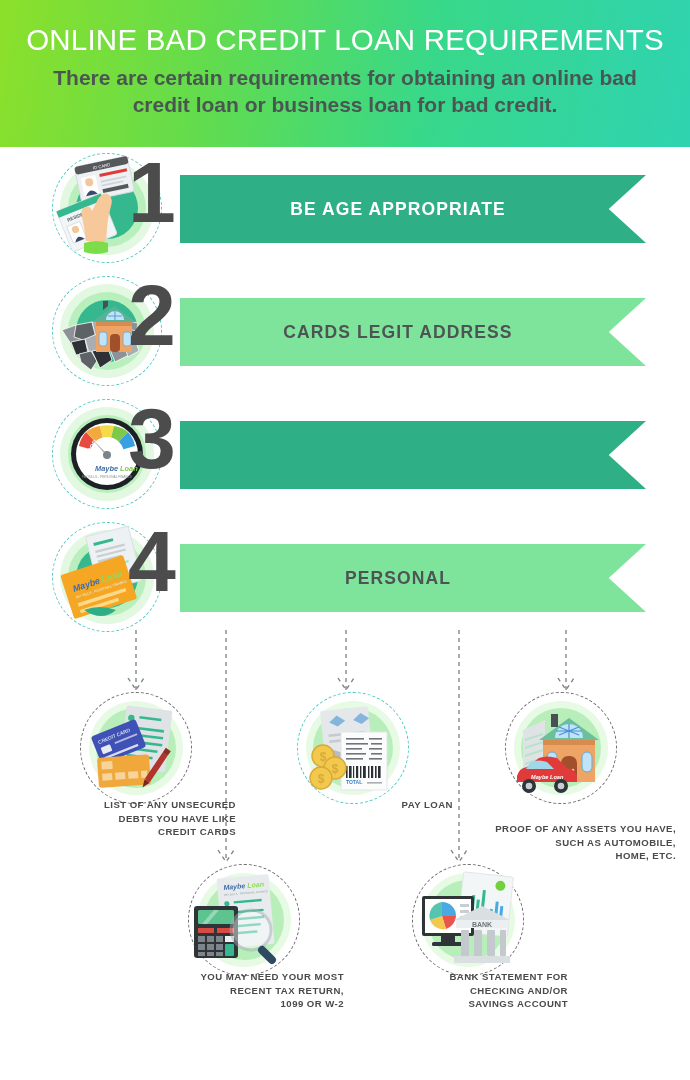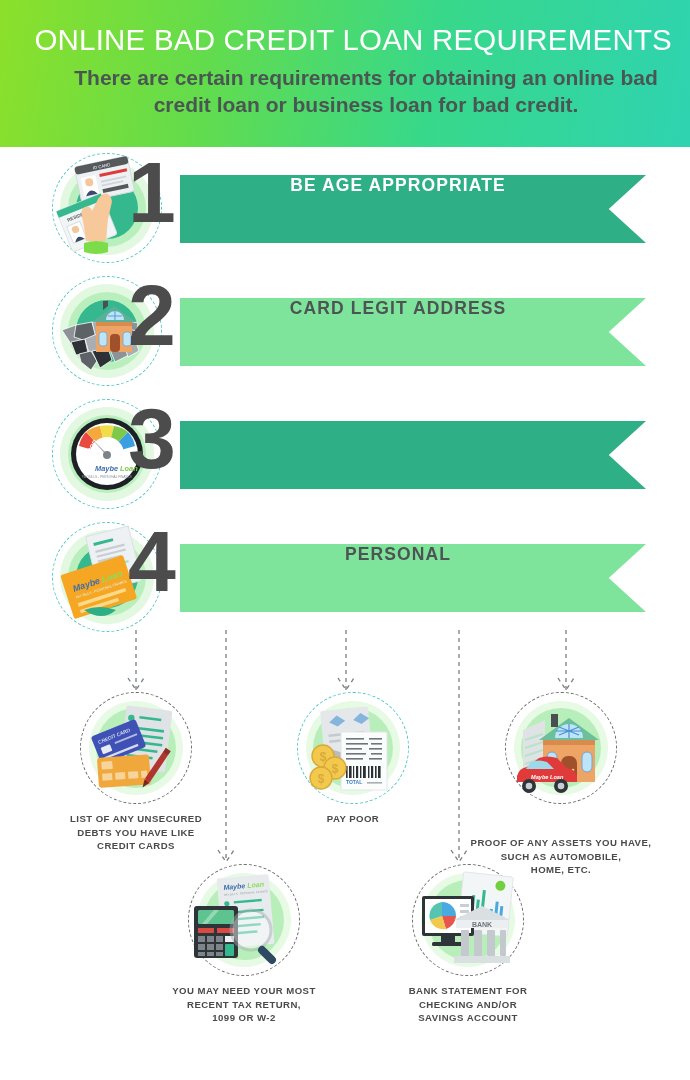--- a/index.html
+++ b/index.html
@@ -8,21 +8,21 @@
     background:#ffffff;
     font-family:"Liberation Sans", sans-serif;
     position:relative;
     overflow:hidden;
   }
 
   
   .header {
     position:absolute; left:0; top:0; width:690px; height:147px;
     background:linear-gradient(100deg,#8CE02A 0%,#63DC4C 30%,#38D88A 62%,#2FD3B0 100%);
-    display:flex; flex-direction:column; align-items:flex-end; justify-content:center;
+    display:flex; flex-direction:column; align-items:center; justify-content:center;
     padding:10px 18px 14px;
   }
   .header-title {
     color:#ffffff;
     font-size:29.5px;
     font-weight:400;
     letter-spacing:.2px;
     text-align:center;
     line-height:1.1;
     white-space:nowrap;
@@ -37,21 +37,21 @@
     max-width:612px;
   }
 
   
   .steps { position:absolute; left:0; top:147px; width:690px; }
   .step-row { position:relative; height:123px; }
 
   .banner {
     position:absolute; top:28px; height:68px;
     left:180px; right:44px;
-    display:flex; justify-content:center;
+    display:flex; align-items:center; justify-content:center;
   }
   .banner-inner {
     position:absolute; left:0; top:0; bottom:0; right:0;
     clip-path: polygon(0% 0%, 100% 0%, 92% 50%, 100% 100%, 0% 100%);
   }
   .banner-label {
     position:relative; z-index:3;
     font-size:17.5px; font-weight:bold; letter-spacing:1.1px;
     text-align:center; padding-right:30px;
   }
@@ -86,22 +86,22 @@
   .node { position:absolute; }
   .node-circle {
     position:absolute; left:0; top:0; width:112px; height:112px;
     border-radius:50%; border:1.4px dashed #6b6b6b;
   }
   .node-circle.teal { border-color:#4ec8c2; }
   .node-fill-a { position:absolute; left:9px; top:9px; width:94px; height:94px; border-radius:50%; background:#e6faE4; }
   .node-fill-b { position:absolute; left:16px; top:16px; width:80px; height:80px; border-radius:50%; background:#b8eeb9; }
   .node-art { position:absolute; left:4px; top:4px; width:104px; height:104px; }
   .node-caption {
-    position:absolute; width:200px; left:-44px; top:120px;
-    text-align:center;
+    position:absolute; width:200px; left:-44px; top:106px;
+    text-align:right;
     font-size:9.6px; font-weight:bold; color:#4a4a4a;
     letter-spacing:.45px; line-height:1.42;
   }
 </style>
 </head>
 <body>
 
 <div class="header">
   <div class="header-title">ONLINE BAD CREDIT LOAN REQUIREMENTS</div>
   <div class="header-sub">There are certain requirements for obtaining an online bad credit loan or business loan for bad credit.</div>
@@ -147,21 +147,21 @@
         <path d="M44 44 q7 -9 12 -3 q3 4 1 10 l-3 13 q-1 10 -2 22 l-20 0 q-2 -16 -4 -24 q-2 -8 3 -10 q5 -2 7 4 z" fill="#f6c89a"></path>
         <path d="M30 88 q12 -4 24 0 l0 9 q-12 4 -24 0 z" fill="#7ddc4a"></path>
       </svg>
       <div class="step-num">1</div>
     </div>
   </div>
 
   <div class="step-row">
     <div class="banner light">
       <div class="banner-inner"></div>
-      <div class="banner-label">CARD LEGIT ADDRESS</div>
+      <div class="banner-label">CARDS LEGIT ADDRESS</div>
     </div>
     <div class="step-badge">
       <div class="glow1"></div>
       <div class="glow2"></div>
       <div class="glow3"></div>
       <div class="dash-circle"></div>
       <svg class="step-art" viewBox="0 0 106 106">
         <g fill="#8d9296" stroke="#ffffff" stroke-width="0.8">
           <path d="M8 52 l14 -5 l10 4 l-2 12 l-13 3 z"></path>
           <path d="M22 47 l16 -3 l4 13 l-10 6 l-12 -4 z" fill="#5d6266"></path>
@@ -363,21 +363,21 @@
     </g>
     <g>
       <circle cx="22" cy="60" r="11" fill="#f2c94c" stroke="#d9a93a" stroke-width="1.4"></circle>
       <text x="22" y="65" font-size="12" fill="#d9a93a" text-anchor="middle" font-weight="bold" font-family="Liberation Sans, sans-serif">$</text>
       <circle cx="34" cy="72" r="11" fill="#f2c94c" stroke="#d9a93a" stroke-width="1.4"></circle>
       <text x="34" y="77" font-size="12" fill="#d9a93a" text-anchor="middle" font-weight="bold" font-family="Liberation Sans, sans-serif">$</text>
       <circle cx="20" cy="82" r="11" fill="#f2c94c" stroke="#d9a93a" stroke-width="1.4"></circle>
       <text x="20" y="87" font-size="12" fill="#d9a93a" text-anchor="middle" font-weight="bold" font-family="Liberation Sans, sans-serif">$</text>
     </g>
   </svg>
-  <div class="node-caption">PAY POOR</div>
+  <div class="node-caption">PAY LOAN</div>
 </div>
 
 <div class="node" style="left:505px; top:692px;">
   <div class="node-fill-a"></div>
   <div class="node-fill-b"></div>
   <div class="node-circle"></div>
   <svg class="node-art" viewBox="0 0 104 104">
     <path d="M14 34 l22 -10 l0 58 l-22 0 z" fill="#dfe3e6"></path>
     <g stroke="#b7e3c8" stroke-width="2">
       <path d="M16 44 l18 -6"></path>

